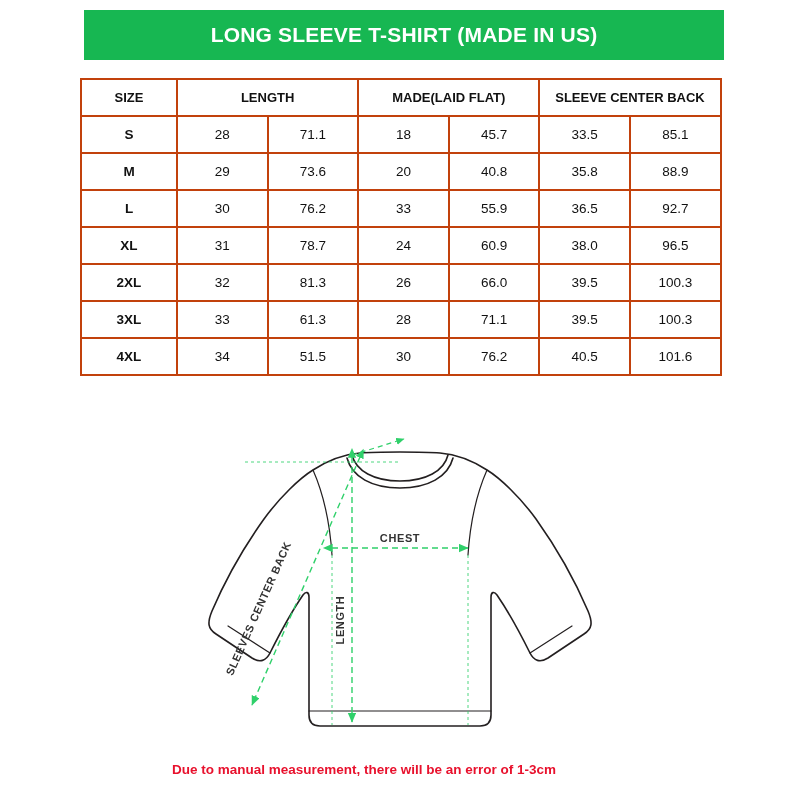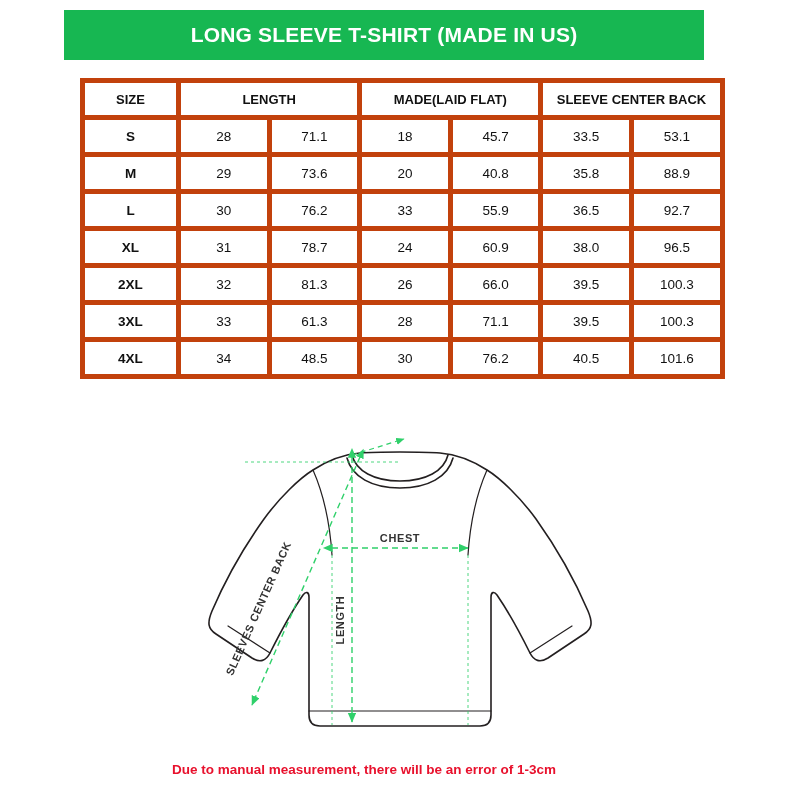--- a/index.html
+++ b/index.html
@@ -15,21 +15,21 @@
     position: relative;
     width: 800px;
     height: 800px;
     overflow: hidden;
     background: #ffffff;
   }
 
   
   .banner {
     position: absolute;
-    left: 64px;
+    left: 84px;
     top: 10px;
     width: 640px;
     height: 50px;
     background: #17b752;
     display: flex;
     align-items: center;
     justify-content: center;
   }
   .banner-title {
     color: #ffffff;
@@ -47,21 +47,21 @@
     top: 78px;
     width: 640px;
   }
   table.size-table {
     border-collapse: collapse;
     width: 640px;
     table-layout: fixed;
   }
   table.size-table td,
   table.size-table th {
-    border: 5px solid #c2410c;
+    border: 2px solid #c2410c;
     text-align: center;
     vertical-align: middle;
     font-size: 13.5px;
     color: #111111;
     height: 37px;
     padding: 0 2px;
     margin-left: 25px;
   }
   table.size-table th {
     font-weight: bold;
@@ -132,21 +132,21 @@
         </tr>
       </thead>
       <tbody>
         <tr>
           <td class="size-label">S</td>
           <td>28</td>
           <td>71.1</td>
           <td>18</td>
           <td>45.7</td>
           <td>33.5</td>
-          <td>53.1</td>
+          <td>85.1</td>
         </tr>
         <tr>
           <td class="size-label">M</td>
           <td>29</td>
           <td>73.6</td>
           <td>20</td>
           <td>40.8</td>
           <td>35.8</td>
           <td>88.9</td>
         </tr>
@@ -182,21 +182,21 @@
           <td>33</td>
           <td>61.3</td>
           <td>28</td>
           <td>71.1</td>
           <td>39.5</td>
           <td>100.3</td>
         </tr>
         <tr>
           <td class="size-label">4XL</td>
           <td>34</td>
-          <td>48.5</td>
+          <td>51.5</td>
           <td>30</td>
           <td>76.2</td>
           <td>40.5</td>
           <td>101.6</td>
         </tr>
       </tbody>
     </table>
   </div>
 
   <div class="diagram">

